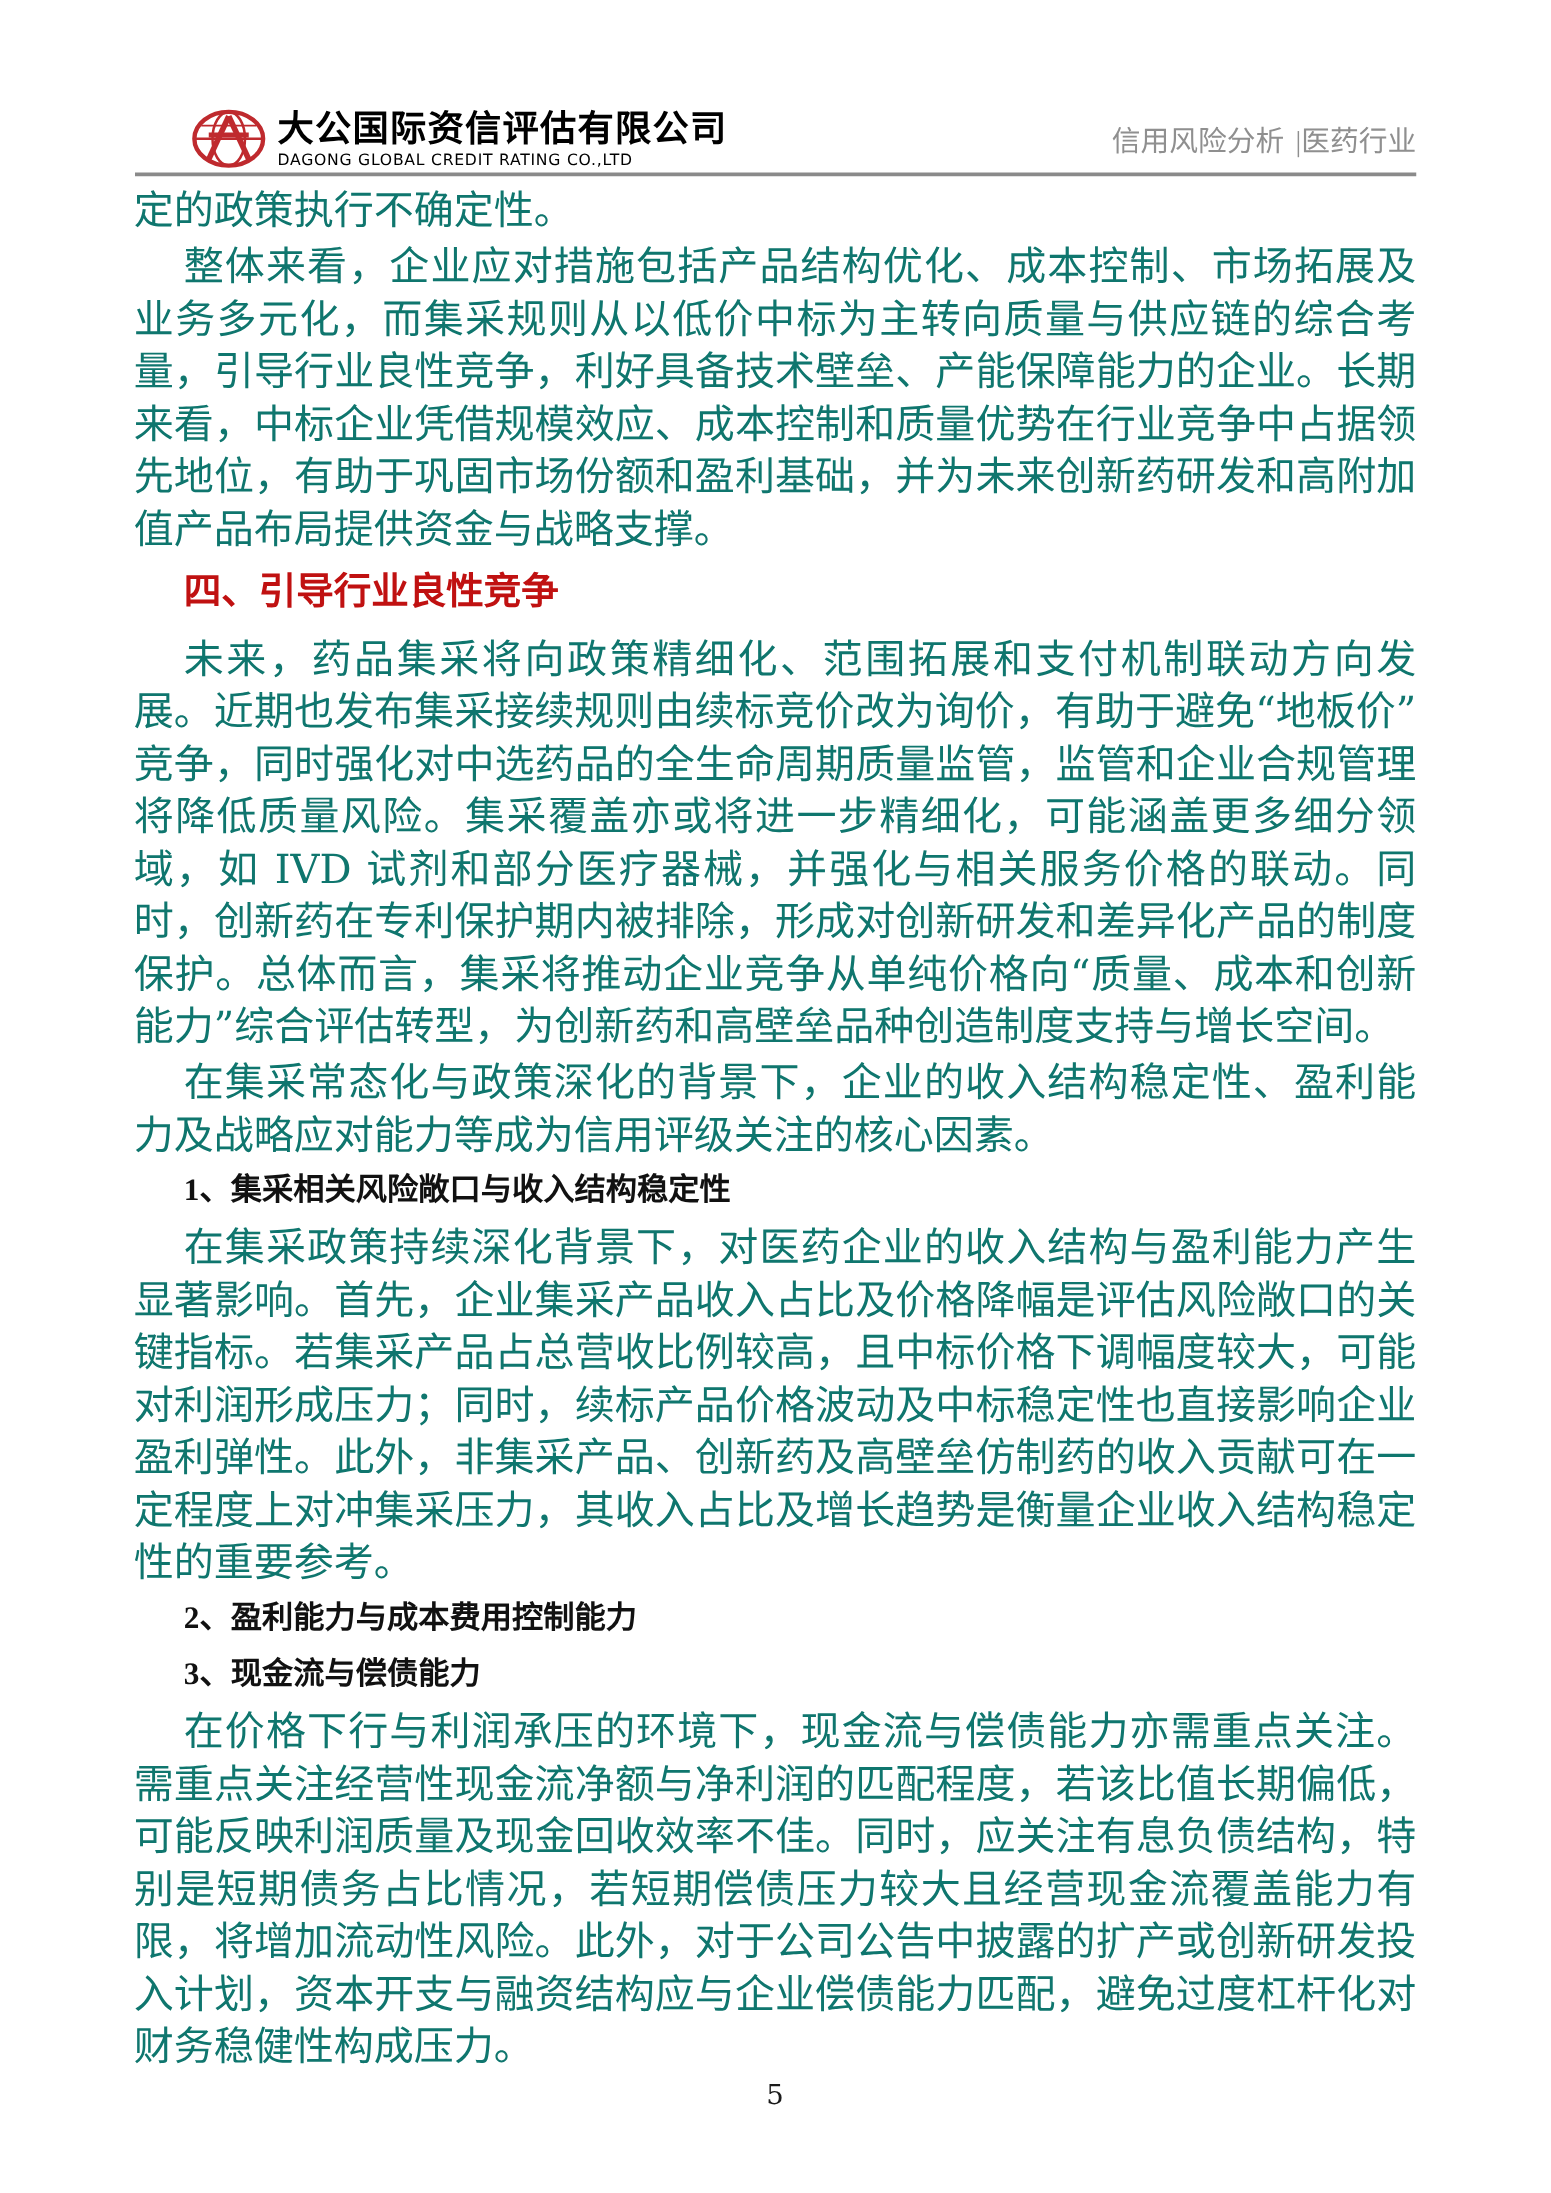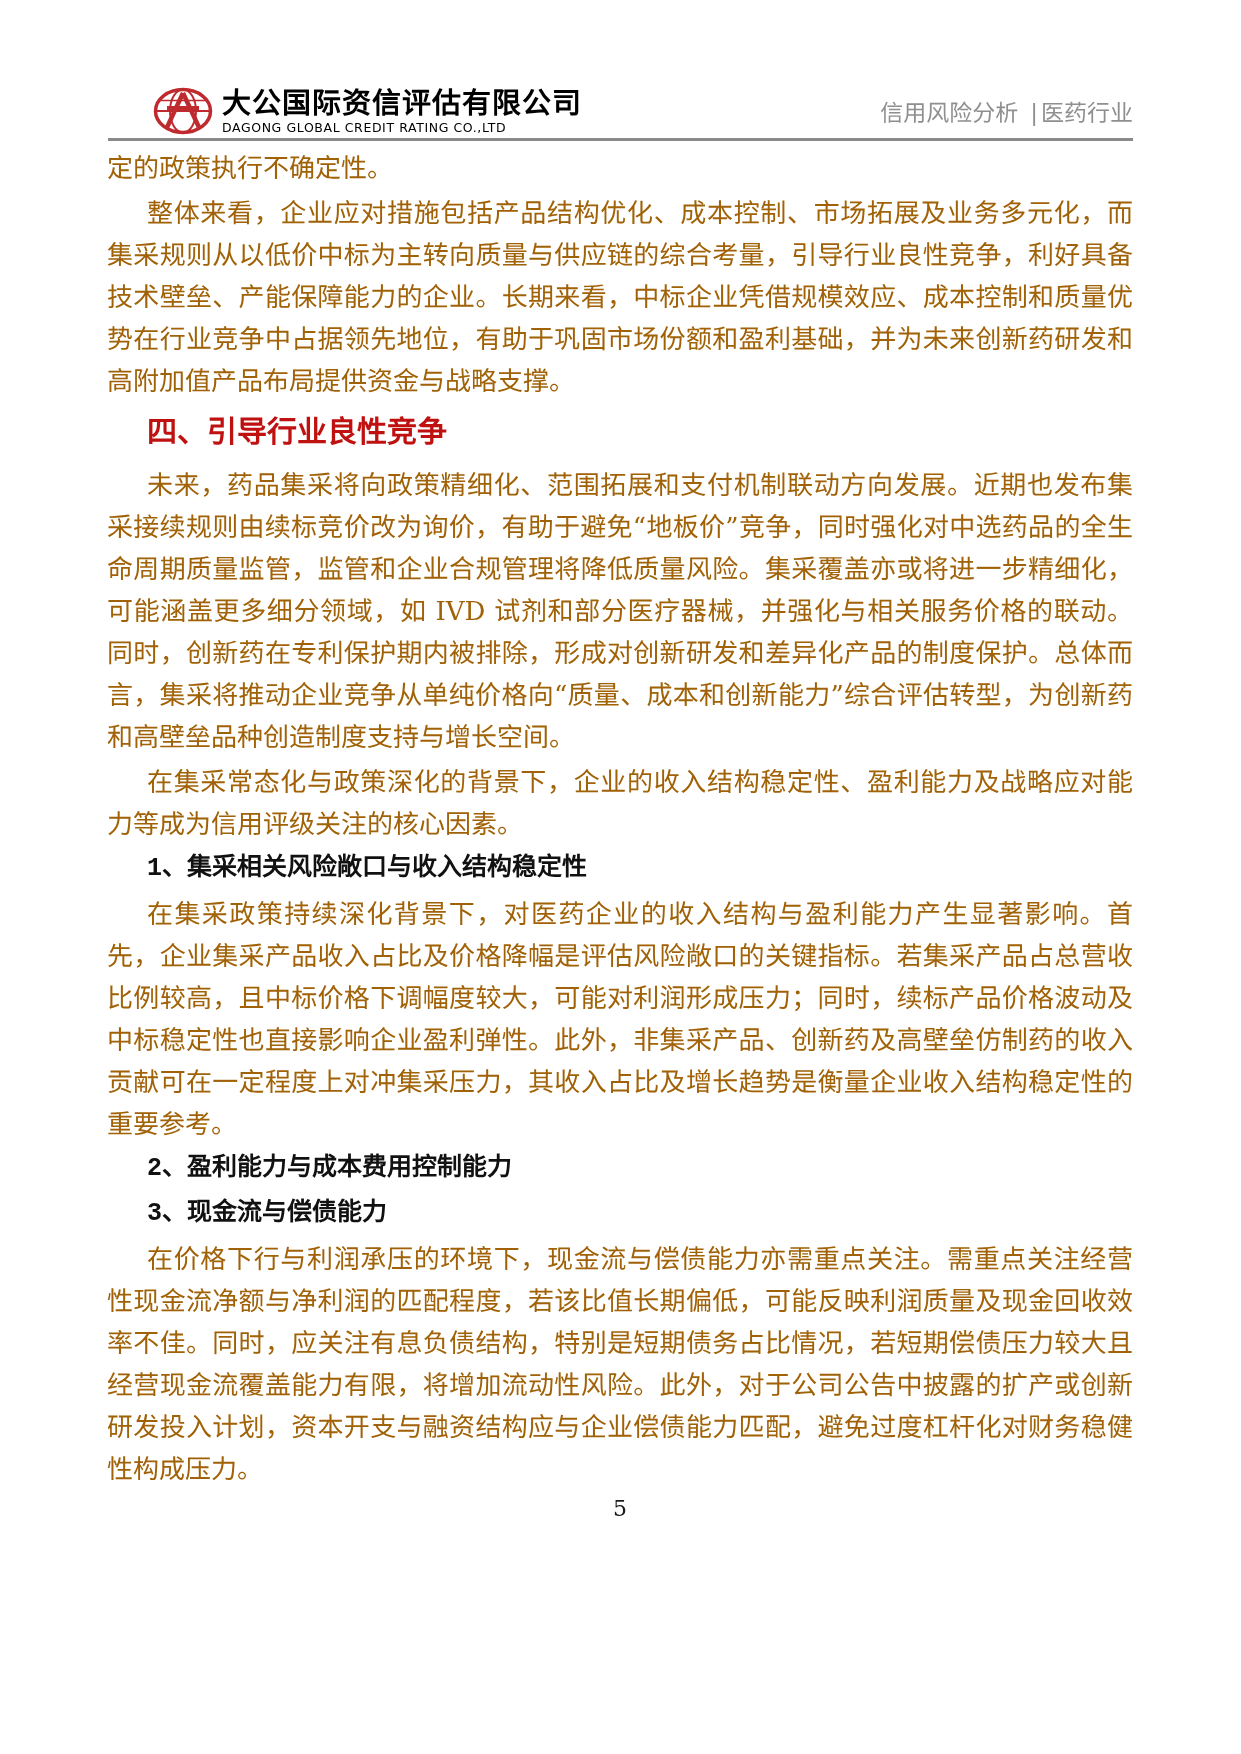--- a/index.html
+++ b/index.html
@@ -42,21 +42,21 @@
     font-weight: normal;
     letter-spacing: 0.6px;
     line-height: 15px;
     margin-top: 1px;
     white-space: nowrap;
   }
   .header-right {
     position: absolute;
     right: 108px;
     top: 94px;
-    font-family: Liberation Mono, monospace;
+    font-family: Liberation Serif, serif;
     font-size: 23px;
     color: #8f8f8f;
     white-space: nowrap;
   }
   .header-right .sep { margin-left: 9px; }
   .header-rule {
     position: absolute;
     left: 108px;
     right: 108px;
     top: 138px;
@@ -65,40 +65,40 @@
   }
 
   
   .content {
     position: absolute;
     left: 107px;
     top: 147px;
     width: 1026px;
   }
   .content p {
-    font-size: 26px;
+    font-size: 32px;
     line-height: 42px;
     text-align: justify;
     text-justify: inter-ideograph;
     margin-bottom: 3px;
-    color: #a16207;
+    color: #0f766e;
   }
   .content p.indent { text-indent: 40px; }
   h2.section-title {
     font-family: "DejaVu Sans", "Liberation Sans", sans-serif;
     font-size: 30px;
     font-weight: bold;
     color: #c01111;
     line-height: 44px;
     padding-left: 40px;
     margin-top: 8px;
     margin-bottom: 10px;
   }
   h3.sub-title {
-    font-family: Liberation Mono, monospace;
+    font-family: Liberation Serif, serif;
     font-size: 25px;
     font-weight: bold;
     color: #111111;
     line-height: 42px;
     padding-left: 40px;
     margin-bottom: 3px;
   }
   .page-number {
     text-align: center;
     font-size: 22px;

